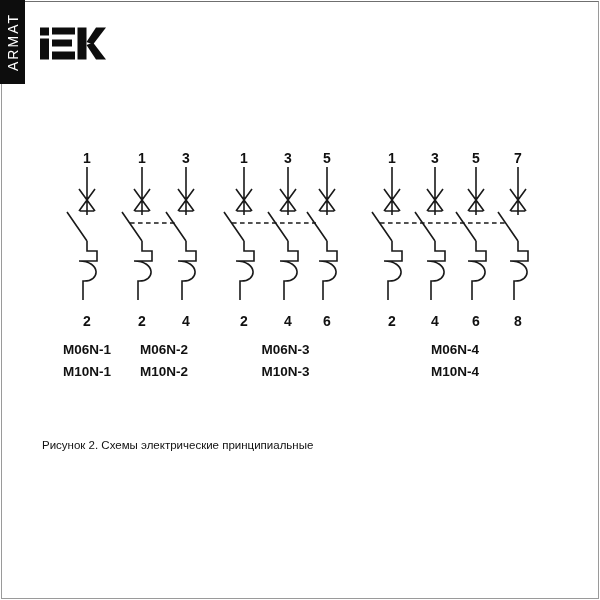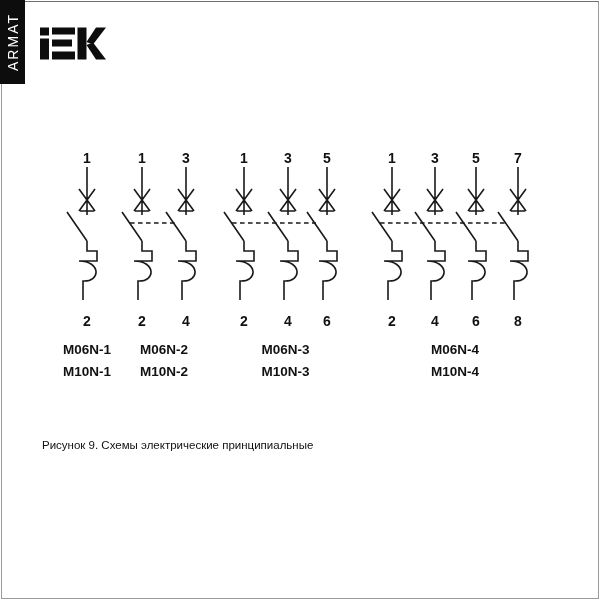--- a/index.html
+++ b/index.html
@@ -123,13 +123,13 @@
         <path d="M518 167 V215 M510 189 L526 211 M526 189 L510 211 M511 211 H525 M498 212 L518 241 M518 241 V251 H528 V261 H510 C532 261 532 282 514 281 V300" fill="none" stroke="#1a1a1a" stroke-width="1.6" stroke-linecap="butt"></path>
         <text x="518" y="163" text-anchor="middle" class="term">7</text>
         <text x="518" y="326" text-anchor="middle" class="term">8</text>
       </g>
       <path d="M380 223 H507" fill="none" stroke="#1a1a1a" stroke-width="1.5" stroke-dasharray="4.6 3.4"></path>
       <text x="455" y="354" text-anchor="middle" class="lbl">M06N-4</text>
       <text x="455" y="376" text-anchor="middle" class="lbl">M10N-4</text>
     </g>
   </svg>
 
-<div class="caption">Рисунок 9. Схемы электрические принципиальные</div>
+<div class="caption">Рисунок 2. Схемы электрические принципиальные</div>
 
 </body></html>

